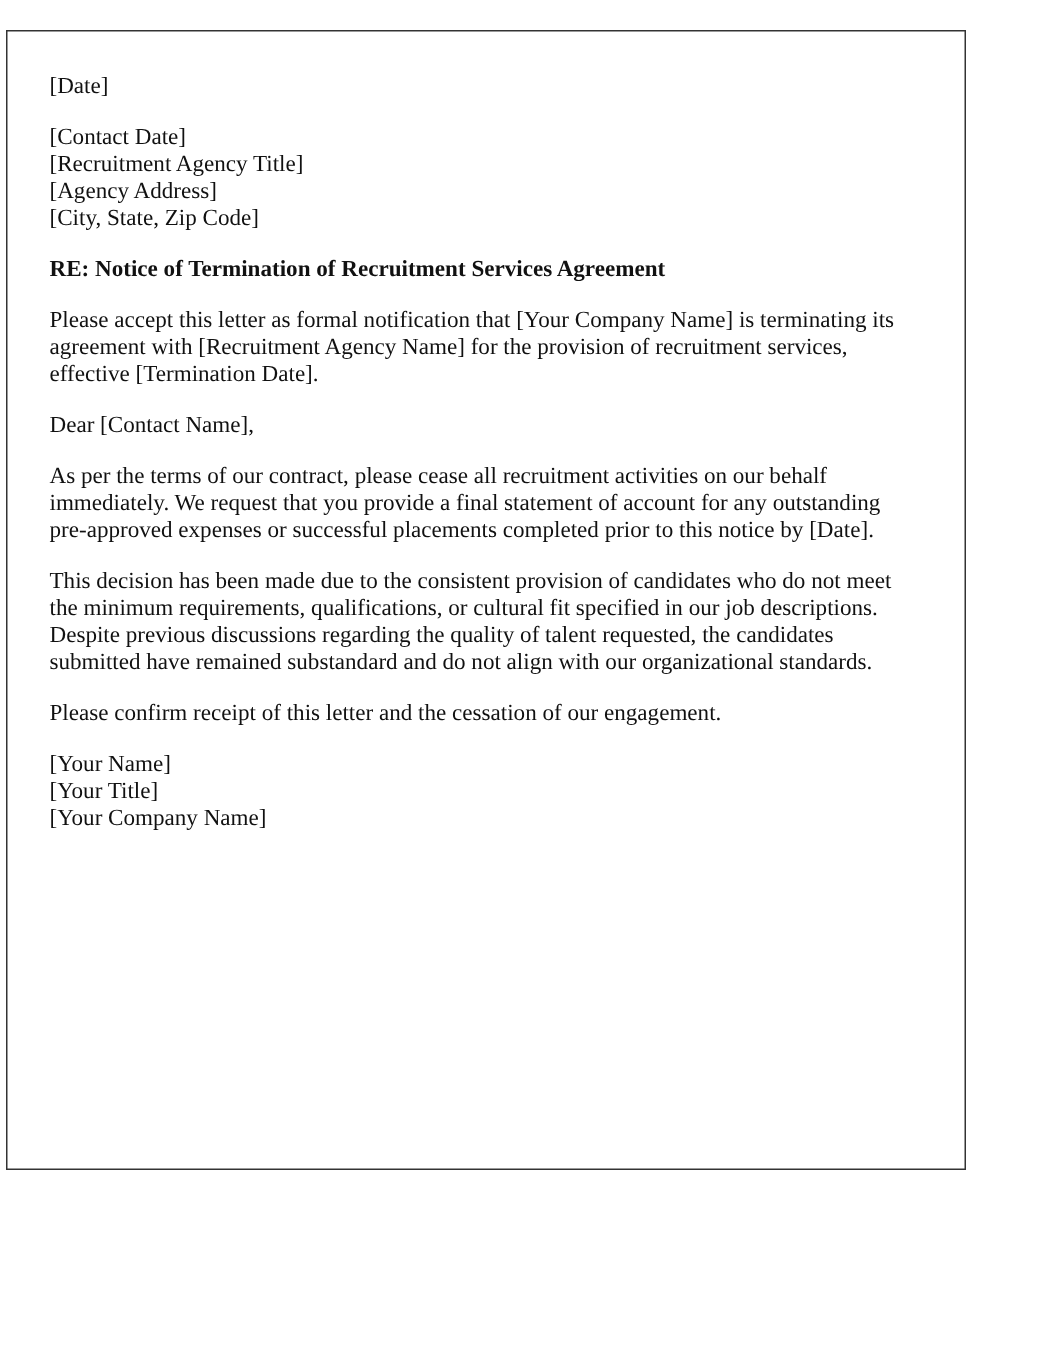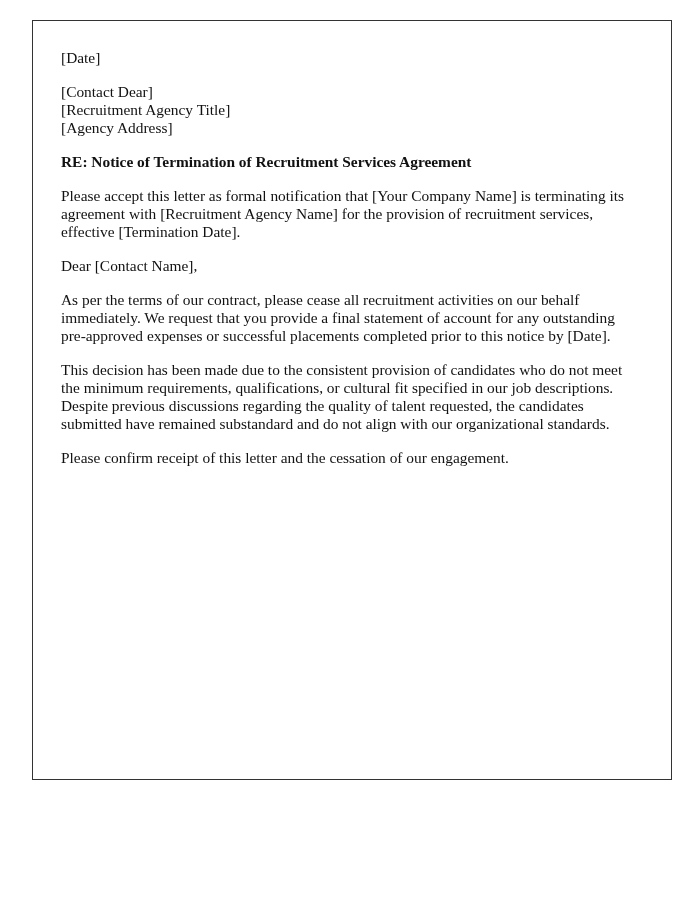--- a/index.html
+++ b/index.html
@@ -9,21 +9,21 @@
     }
     body {
       width: 700px;
       height: 900px;
       position: relative;
       font-family: "Liberation Serif", "DejaVu Serif", serif;
       color: #111111;
     }
     .letter {
       position: absolute;
-      left: 32px;
+      left: 4px;
       top: 20px;
       width: 640px;
       height: 760px;
       border: 1px solid #333333;
       box-sizing: border-box;
       padding: 28px 28px 0 28px;
       font-size: 15.4px;
       line-height: 18px;
     }
     .letter p {
@@ -36,28 +36,34 @@
       font-weight: bold;
     }
   </style>
 </head>
 <body>
 
 <div class="letter">
   <p>[Date]</p>
 
   <p>
-    <span class="address-line">[Contact Dear]</span>
+    <span class="address-line">[Contact Date]</span>
     <span class="address-line">[Recruitment Agency Title]</span>
     <span class="address-line">[Agency Address]</span>
+    <span class="address-line">[City, State, Zip Code]</span>
   </p>
 
   <p class="subject">RE: Notice of Termination of Recruitment Services Agreement</p>
 
   <p>Please accept this letter as formal notification that [Your Company Name] is terminating its agreement with [Recruitment Agency Name] for the provision of recruitment services, effective [Termination Date].</p>
 
   <p>Dear [Contact Name],</p>
   <p>As per the terms of our contract, please cease all recruitment activities on our behalf immediately. We request that you provide a final statement of account for any outstanding pre-approved expenses or successful placements completed prior to this notice by [Date].</p>
   <p>This decision has been made due to the consistent provision of candidates who do not meet the minimum requirements, qualifications, or cultural fit specified in our job descriptions. Despite previous discussions regarding the quality of talent requested, the candidates submitted have remained substandard and do not align with our organizational standards.</p>
   <p>Please confirm receipt of this letter and the cessation of our engagement.</p>
 
 
+  <p>
+    <span class="sig-line">[Your Name]</span>
+    <span class="sig-line">[Your Title]</span>
+    <span class="sig-line">[Your Company Name]</span>
+  </p>
 </div>
 
 </body></html>

